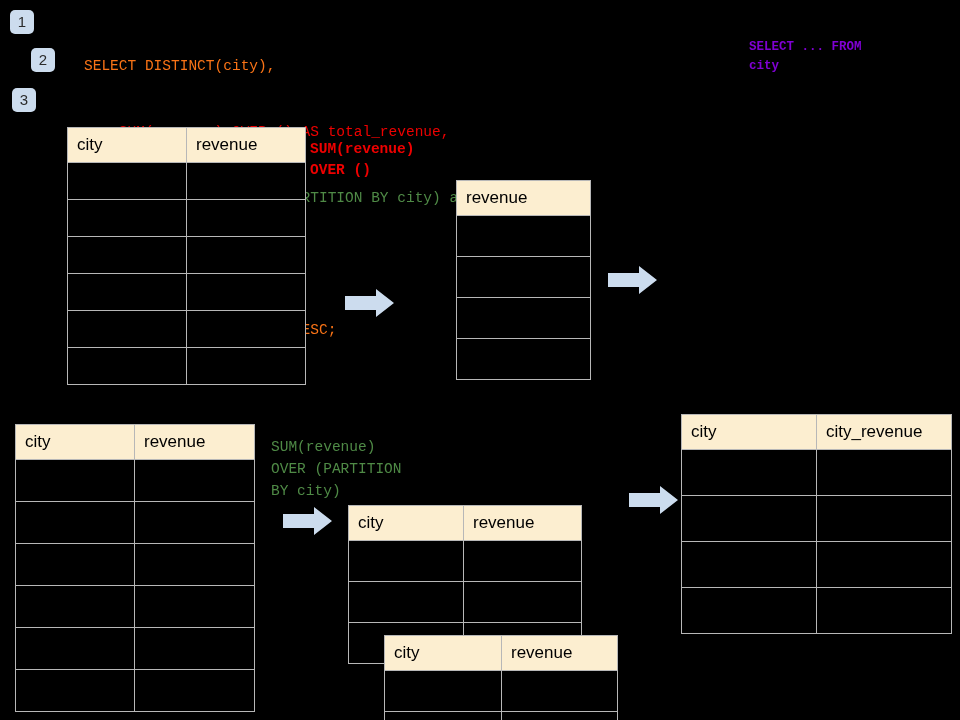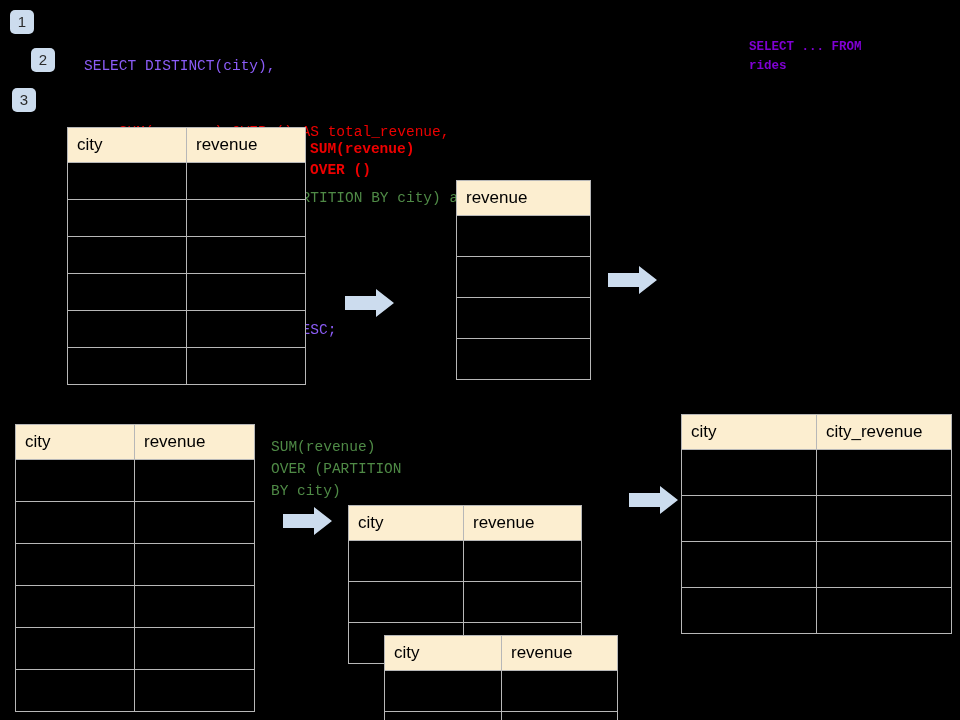--- a/index.html
+++ b/index.html
@@ -34,21 +34,21 @@
   
   .sql-block {
     position: absolute;
     font-family: "Liberation Mono", monospace;
     font-size: 14.5px;
     line-height: 22px;
     white-space: pre;
     letter-spacing: 0px;
   }
   .sql-line { white-space: pre; }
-  .c-purple { color: #8b5cf6; }
+  .c-purple { color: #f97316; }
   .c-red    { color: #ee0000; }
   .c-green  { color: #4f8a46; }
 
   
   .annot {
     position: absolute;
     font-family: "Liberation Mono", monospace;
     white-space: pre;
   }
   .annot-red {
@@ -114,21 +114,21 @@
 
   <div class="sql-block" style="left:84px; top:11px;">
     <div class="sql-line c-purple">SELECT DISTINCT(city),</div>
     <div class="sql-line c-red">    SUM(revenue) OVER () AS total_revenue,</div>
     <div class="sql-line c-green">    SUM(revenue) OVER (PARTITION BY city) as city_revenue</div>
     <div class="sql-line c-purple">  FROM rides</div>
     <div class="sql-line c-purple">  ORDER by city_revenue DESC;</div>
   </div>
 
   <div class="annot annot-purple-small" style="left:749px; top:38px;">SELECT ... FROM
-rides</div>
+city</div>
 
   <div class="annot annot-red" style="left:310px; top:139px;">SUM(revenue)
 OVER ()</div>
 
   <div class="annot annot-green" style="left:271px; top:436px;">SUM(revenue)
 OVER (PARTITION
 BY city)</div>
 
   <table class="tbl" style="left:67px; top:127px; width:238px;">
     <colgroup>

